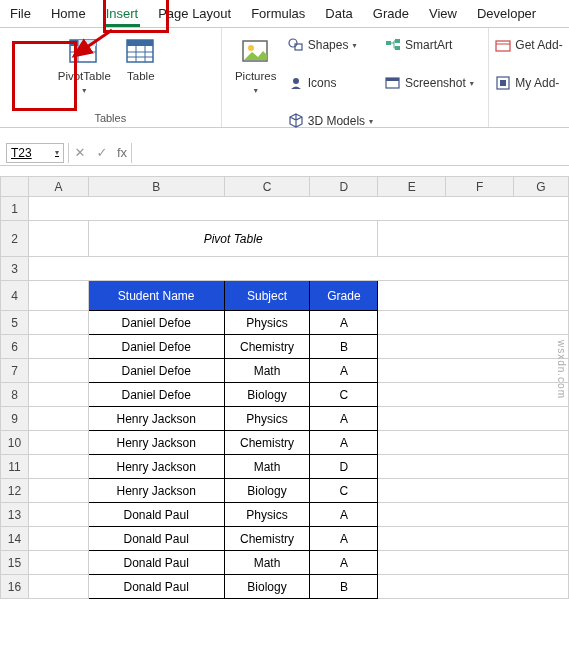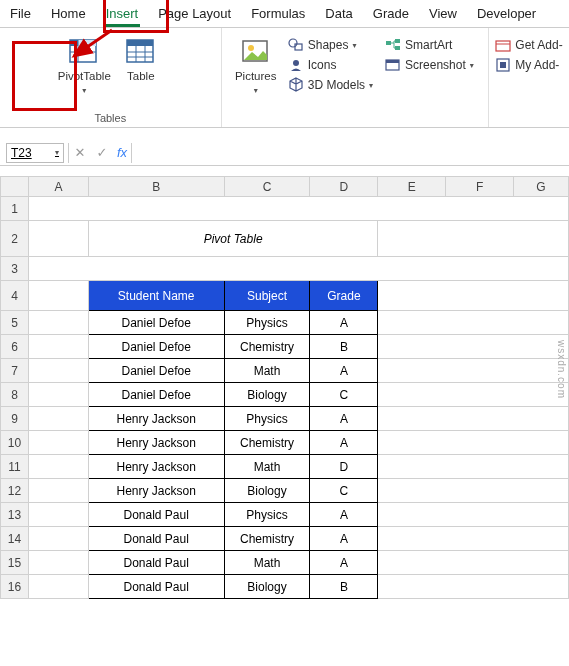--- a/index.html
+++ b/index.html
@@ -17,30 +17,30 @@
 .red-arrow { position: absolute; left: 70px; top: 26px; z-index: 11; pointer-events: none; }
 
 
 .ribbon { display: flex; border-bottom: 1px solid #ccc; height: 100px; background: #fff; }
 .ribbon-group { display: flex; flex-direction: column; align-items: center; border-right: 1px solid #e0e0e0; padding: 2px 6px 0; }
 .ribbon-items { display: flex; flex: 1; align-items: flex-start; padding-top: 4px; }
 .ribbon-group-label { font-size: 11px; color: #555; padding: 2px 0 3px; text-align: center; width: 100%; }
 .ribbon-btn-lg { display: flex; flex-direction: column; align-items: center; padding: 2px 4px; cursor: pointer; min-width: 52px; }
 .ribbon-btn-lg .icon { width: 32px; height: 32px; margin-bottom: 2px; }
 .ribbon-btn-lg .lbl { font-size: 11.5px; text-align: center; line-height: 1.1; color: #333; }
-.ribbon-col { display: flex; flex-direction: column; gap: 2px; padding: 2px 4px; }
+.ribbon-col { display: flex; flex-direction: column; gap: 20px; padding: 2px 4px; }
 .ribbon-btn-sm { display: flex; align-items: center; gap: 4px; font-size: 12px; color: #333; padding: 1px 2px; cursor: pointer; white-space: nowrap; }
 .ribbon-btn-sm .icon-sm { width: 16px; height: 16px; flex-shrink: 0; }
 
 
 .formula-row { display: flex; align-items: center; height: 26px; border-bottom: 1px solid #ccc; margin-top: 12px; }
 .namebox { width: 58px; border: 1px solid #bbb; margin: 0 4px 0 6px; padding: 2px 4px; font-size: 12px; background: #fff; display: flex; align-items: center; justify-content: space-between; text-decoration: underline; }
 .namebox .dd { font-size: 8px; color: #555; }
 .fb-btn { width: 22px; text-align: center; color: #999; padding: 2px 0; }
-.fx { font-style: italic; color: #3b82f6; padding: 0 4px; }
+.fx { color: #737373; padding: 0 4px; }
 
 
 .grid-wrap { position: relative; margin-top: 10px; }
 .grid { border-collapse: collapse; table-layout: fixed; }
 .grid th, .grid td { border: 1px solid #d0d0d0; font-size: 12px; font-weight: normal; }
 .col-hdr { background: #f0f0f0; height: 20px; color: #444; text-align: center; }
 .row-hdr { background: #f0f0f0; width: 28px; text-align: center; color: #444; height: 24px; }
 .cell { background: #fff; height: 24px; padding: 0 4px; }
 
 .title-cell { font-size: 18px; font-weight: bold; font-style: italic; text-align: center; }

